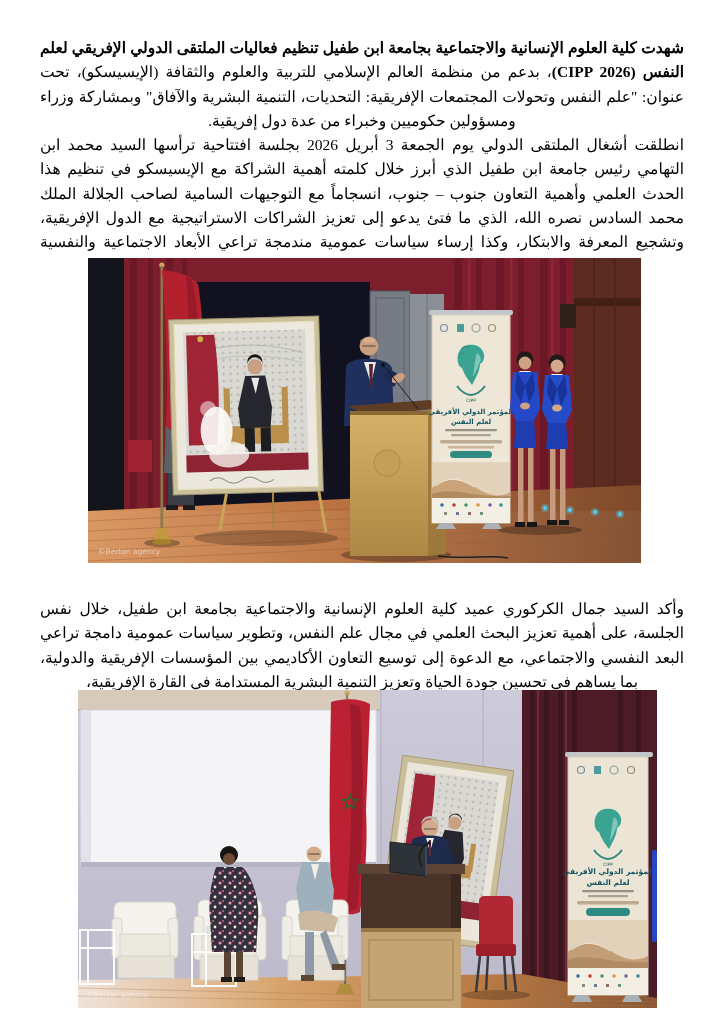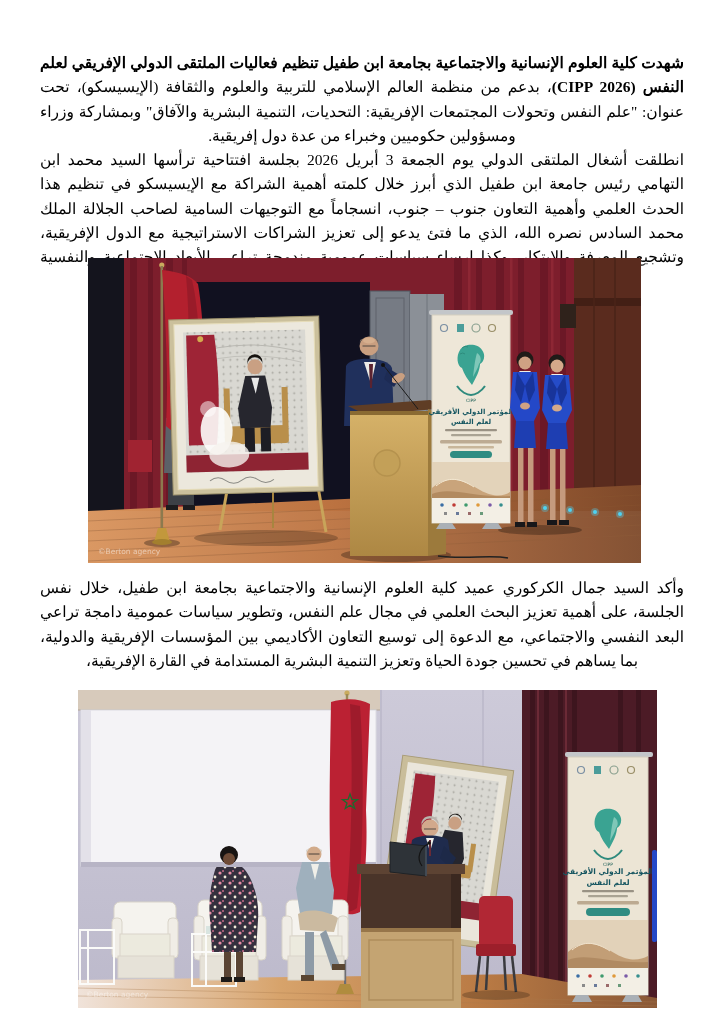--- a/index.html
+++ b/index.html
@@ -2,22 +2,22 @@
 <html lang="ar"><head>
 <meta charset="utf-8">
 <style>
   html,body{margin:0;padding:0;}
   body{width:724px;height:1024px;background:#ffffff;font-family:"Liberation Serif","DejaVu Serif",serif;}
   .page{position:relative;width:724px;height:1024px;background:#ffffff;overflow:hidden;}
   .textblock{position:absolute;left:40px;right:40px;direction:rtl;text-align:justify;text-align-last:center;
              font-size:15.5px;line-height:24.3px;color:#000;}
   .textblock p{margin:0;padding:0;}
   .lead{font-weight:bold;}
-  #block1{top:51px;}
-  #block2{top:576px;}
+  #block1{top:36px;}
+  #block2{top:597px;}
   figure.photo{position:absolute;margin:0;padding:0;overflow:hidden;background:#222;}
   #photo1{top:258px;left:88px;width:553px;height:305px;}
   #photo2{top:690px;left:78px;width:579px;height:318px;}
   figure.photo svg{display:block;width:100%;height:100%;}
   .svgtxt{font-family:"DejaVu Sans","Liberation Sans",sans-serif;}
 </style>
 </head>
 <body>
 
 <div class="page">

